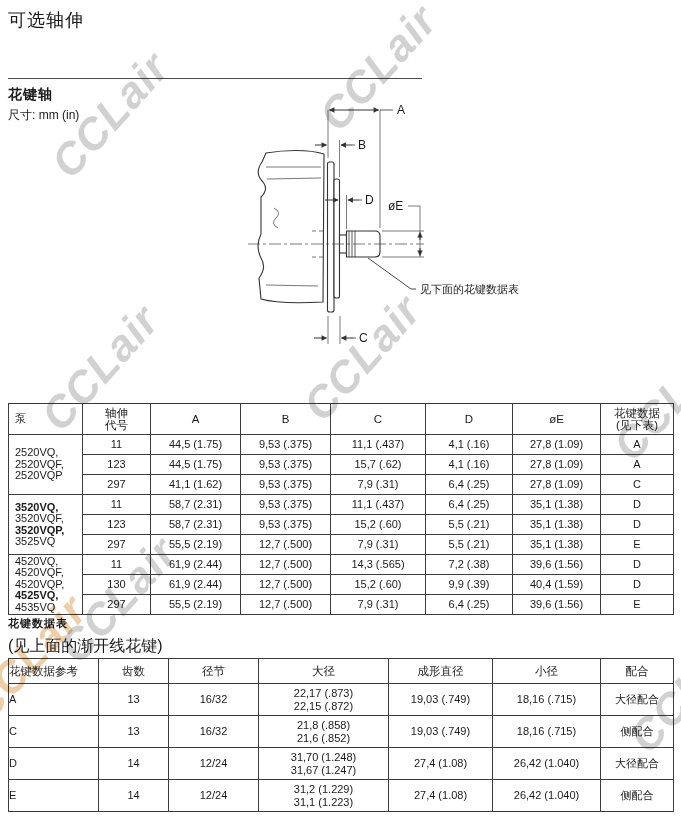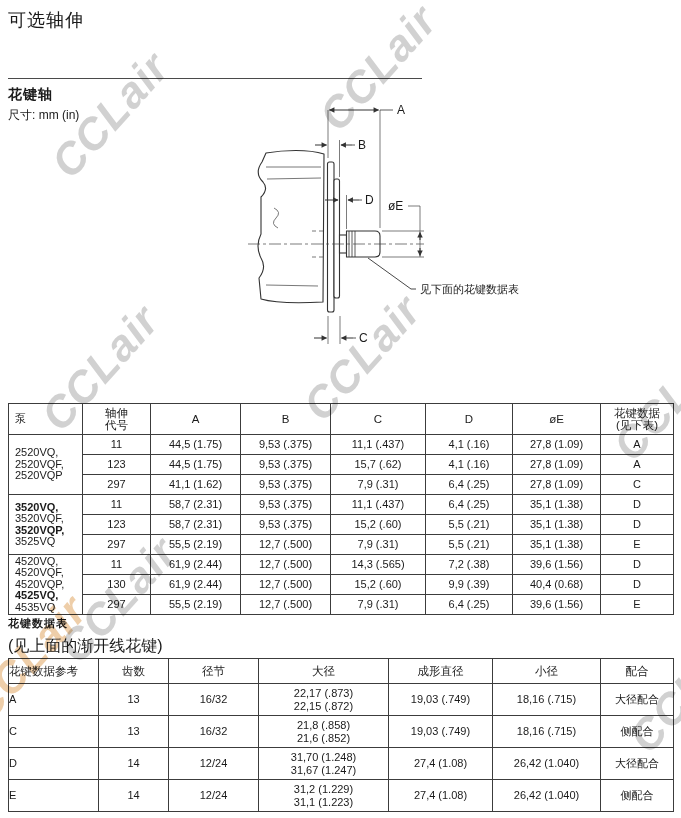--- a/index.html
+++ b/index.html
@@ -221,21 +221,21 @@
     <td>7,2 (.38)</td>
     <td>39,6 (1.56)</td>
     <td>D</td>
   </tr>
   <tr>
     <td>130</td>
     <td>61,9 (2.44)</td>
     <td>12,7 (.500)</td>
     <td>15,2 (.60)</td>
     <td>9,9 (.39)</td>
-    <td>40,4 (0.68)</td>
+    <td>40,4 (1.59)</td>
     <td>D</td>
   </tr>
   <tr>
     <td>297</td>
     <td>55,5 (2.19)</td>
     <td>12,7 (.500)</td>
     <td>7,9 (.31)</td>
     <td>6,4 (.25)</td>
     <td>39,6 (1.56)</td>
     <td>E</td>

